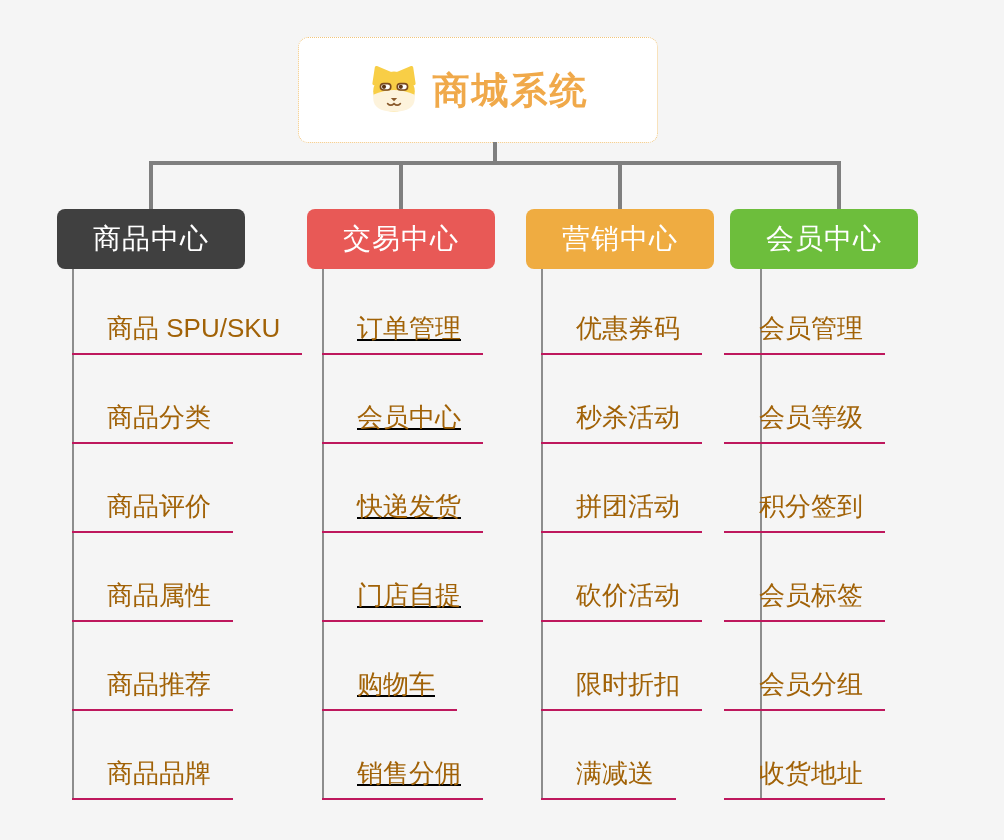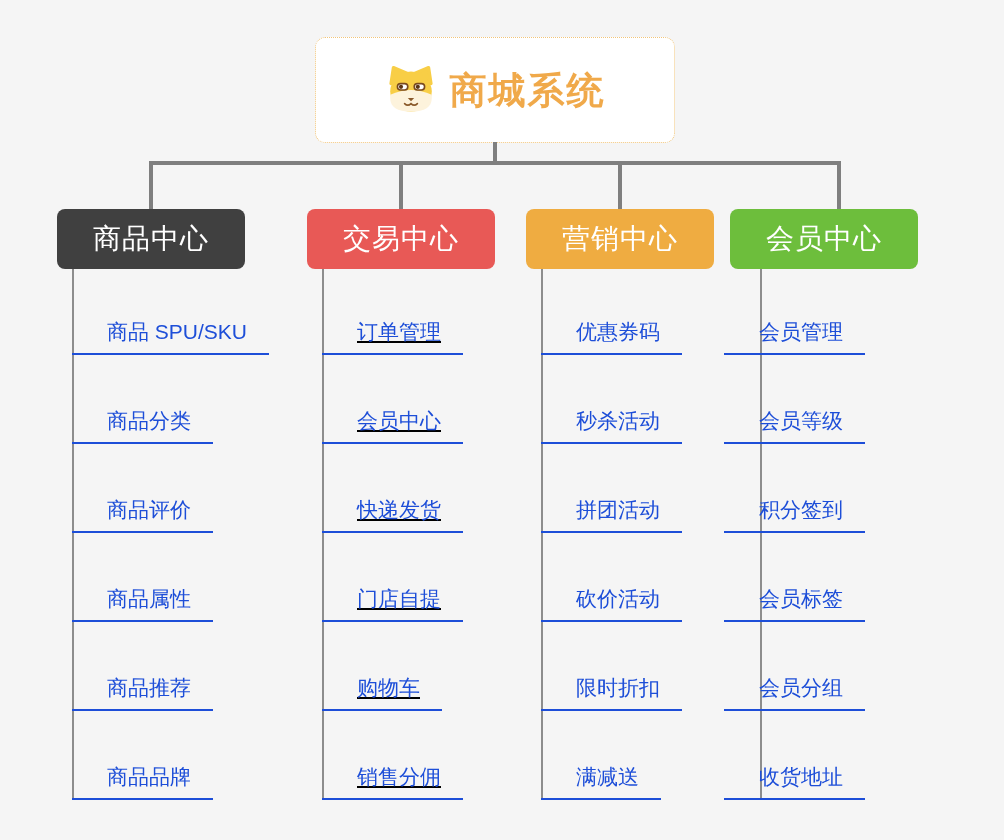--- a/index.html
+++ b/index.html
@@ -10,21 +10,21 @@
   .canvas{
     position:relative;
     width:1004px;height:840px;
     background:#f5f5f5;
     overflow:hidden;
   }
 
   
   .root-node{
     position:absolute;
-    left:315px;top:37px;
+    left:298px;top:37px;
     width:360px;height:106px;
     background:#ffffff;
     border:1px dotted #f2c57a;
     border-radius:10px;
     box-sizing:border-box;
     display:flex;align-items:center;justify-content:center;
     gap:13px;
   }
   .root-label{
     font-size:37px;
@@ -82,24 +82,24 @@
   .b3 .items-col{left:724px;}
 
   .item-row{
     height:89px;
     display:flex;
     align-items:flex-end;
   }
   .item-topic{
     display:inline-block;
     white-space:nowrap;
-    font-size:21px;
-    color:#1d4ed8;
+    font-size:26px;
+    color:#a16207;
     padding:0 22px 9px 35px;
-    border-bottom:2px solid #1d4ed8;
+    border-bottom:2px solid #be185d;
     line-height:1.15;
   }
 </style>
 </head>
 <body>
 
 <div class="canvas">
 
   <div class="root-node">
     <svg class="root-icon" viewBox="0 0 64 60" aria-hidden="true">

